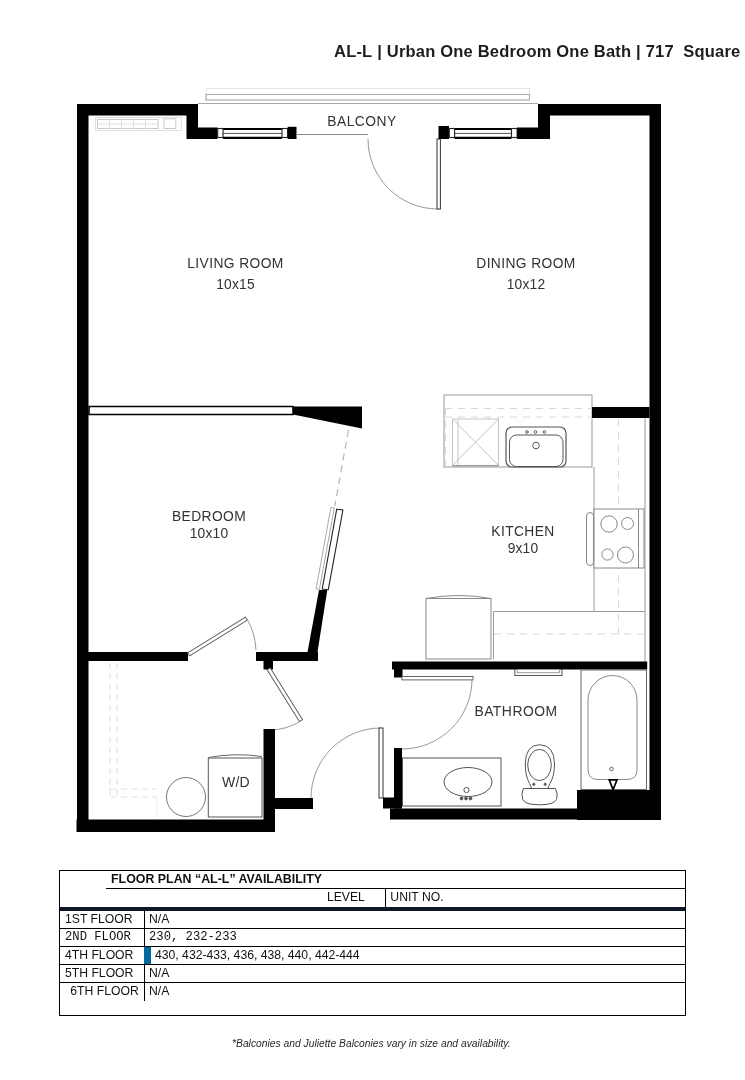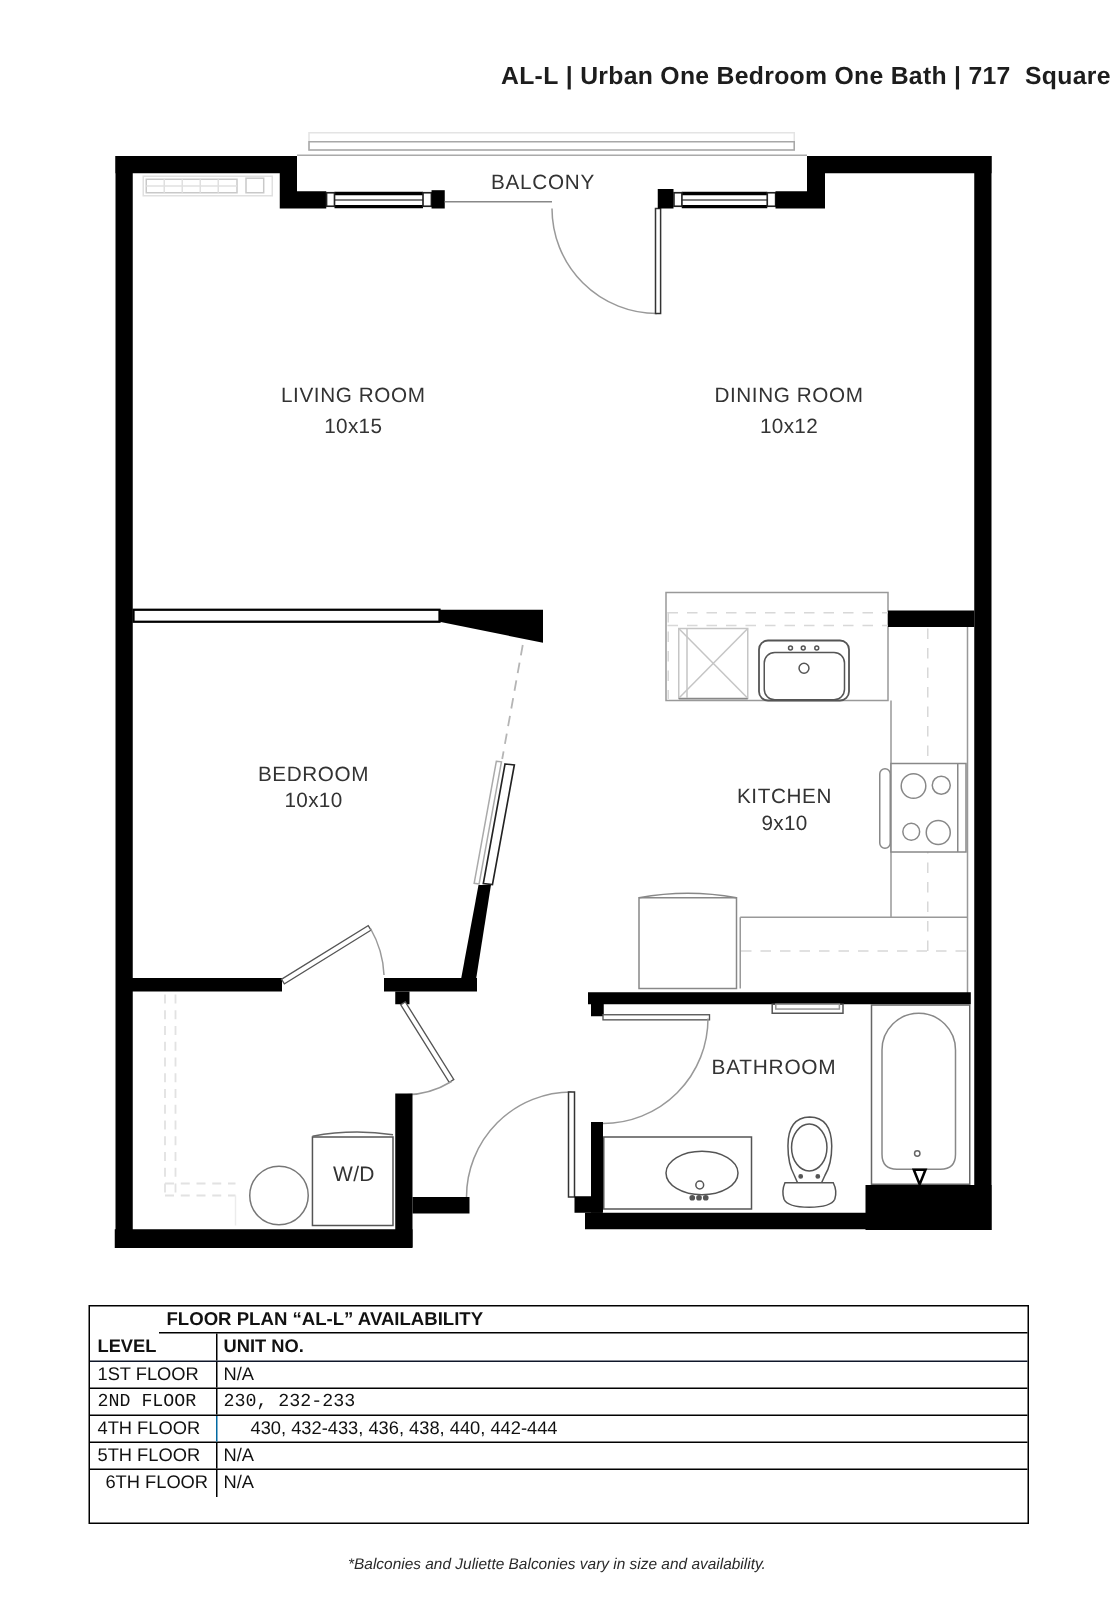--- a/index.html
+++ b/index.html
@@ -238,28 +238,28 @@
       <circle cx="611.5" cy="769" r="1.8"></circle>
     </g>
 
     <path d="M609.2 779.8 L617 779.8 L613.1 789.6 Z" fill="#fff" stroke="#000" stroke-width="1.7"></path>
   </svg>
 
   <div class="abs" style="left:59px;top:870px;width:627px;height:146px;border:1.5px solid #000;box-sizing:border-box;font-size:12.2px;color:#111;">
 
     <div style="height:17.4px;border-bottom:1px solid #000;font-weight:bold;padding-left:5px;line-height:17.4px;font-size:12.4px;margin-left:46px;">FLOOR PLAN “AL-L” AVAILABILITY</div>
 
-    <div style="height:17.2px;border-bottom:1px solid #0f172a;font-weight:bold;line-height:17.2px;"><span style="display:inline-block;width:79px;padding-left:5px;">LEVEL</span><span style="display:inline-block;border-left:1px solid #000;padding-left:4px;line-height:17.2px;">UNIT NO.</span></div>
+    <div style="height:17.2px;border-bottom:4px solid #0f172a;font-weight:normal;line-height:17.2px;text-align:center;"><span style="display:inline-block;width:79px;padding-left:5px;">LEVEL</span><span style="display:inline-block;border-left:1px solid #000;padding-left:4px;line-height:17.2px;">UNIT NO.</span></div>
 
     <div class="trow" style="height:17.2px;border-bottom:1px solid #000;line-height:17.2px;"><span style="display:inline-block;width:79px;padding-left:5px;">1ST FLOOR</span><span style="display:inline-block;border-left:1px solid #000;padding-left:4px;">N/A</span></div>
 
     <div class="trow" style="height:17.2px;border-bottom:1px solid #000;line-height:17.2px;font-family:Liberation Mono, monospace;"><span style="display:inline-block;width:79px;padding-left:5px;">2ND FLOOR</span><span style="display:inline-block;border-left:1px solid #000;padding-left:4px;">230, 232-233</span></div>
 
 
-    <div class="trow" style="height:17.2px;border-bottom:1px solid #000;line-height:17.2px;"><span style="display:inline-block;width:79px;padding-left:5px;">4TH FLOOR</span><span style="display:inline-block;border-left:1px solid #0369a1;padding-left:22px;">430, 432-433, 436, 438, 440, 442-444</span></div>
+    <div class="trow" style="height:17.2px;border-bottom:1px solid #000;line-height:17.2px;"><span style="display:inline-block;width:79px;padding-left:5px;">4TH FLOOR</span><span style="display:inline-block;border-left:7px solid #0369a1;padding-left:4px;">430, 432-433, 436, 438, 440, 442-444</span></div>
 
     <div class="trow" style="height:17.2px;border-bottom:1px solid #000;line-height:17.2px;"><span style="display:inline-block;width:79px;padding-left:5px;">5TH FLOOR</span><span style="display:inline-block;border-left:1px solid #000;padding-left:4px;">N/A</span></div>
 
     <div class="trow" style="height:17.2px;line-height:17.2px;"><span style="display:inline-block;width:79px;padding-left:5px;text-align:center;">6TH FLOOR</span><span style="display:inline-block;border-left:1px solid #000;padding-left:4px;">N/A</span></div>
   </div>
 
   <div class="abs" style="left:232px;top:1037.5px;font-size:10.3px;font-style:italic;color:#2a2a2a;">*Balconies and Juliette Balconies vary in size and availability.</div>
 
 </div>
 

